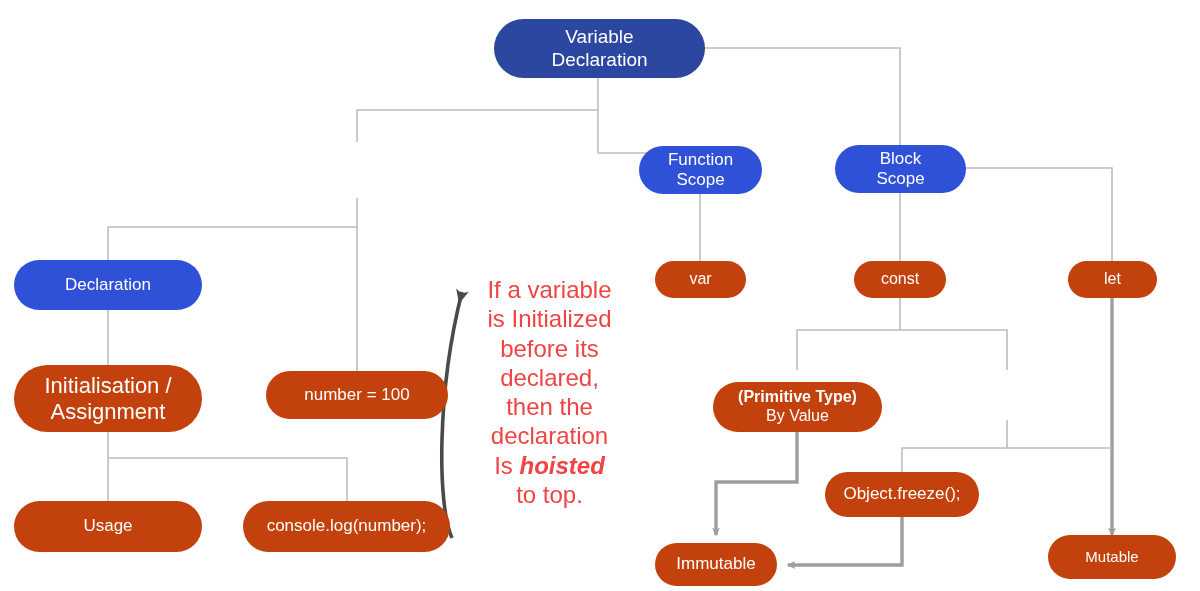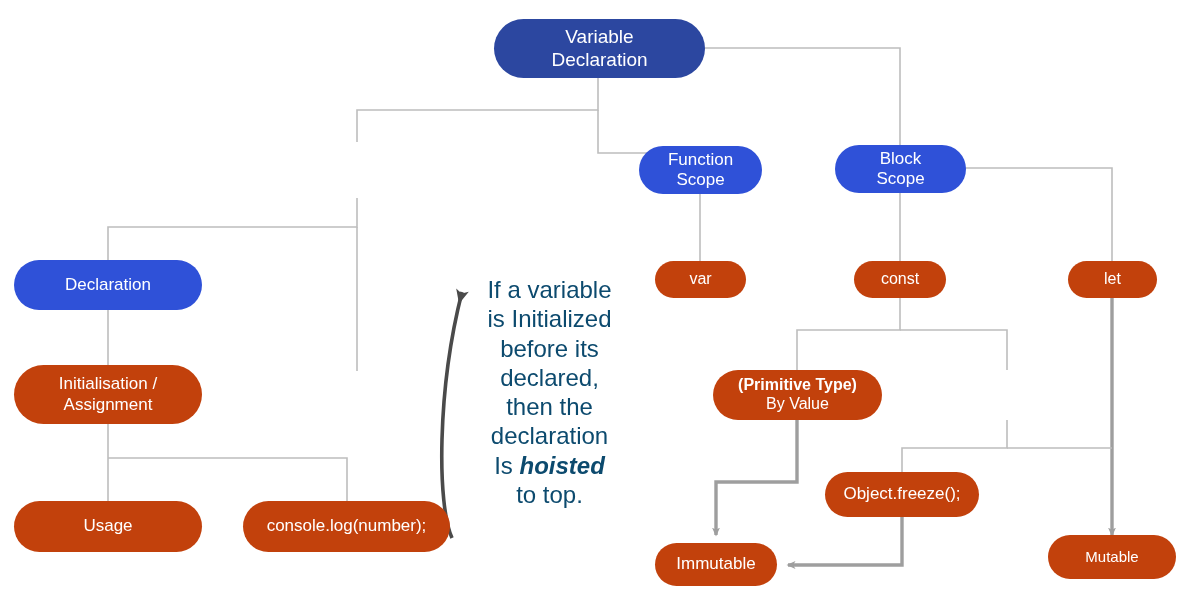--- a/index.html
+++ b/index.html
@@ -19,21 +19,21 @@
     -webkit-font-smoothing:antialiased;
   }
   .node .ln{display:block;}
   .node .b{font-weight:bold;}
   .c-root{background:#2c47a0;}
   .c-mid{background:#2f51d8;}
   .c-light{background:#c2410c;}
   .annot{
     position:absolute;
     z-index:4;
-    color:#0c4a6e;
+    color:#ef4444;
     font-size:24px;
     line-height:1.22;
     text-align:center;
   }
   .annot b{font-weight:bold;font-style:italic;}
 </style>
 </head>
 <body>
 
 <div id="stage">
@@ -115,33 +115,38 @@
       <span class="ln">Scope</span>
     </div>
   </div>
 
   <div class="node c-mid" style="left:14px;top:260px;width:188px;height:50px;font-size:17px;">
     <div>
         <span class="ln">Declaration</span>
       </div>
   </div>
 
-  <div class="node c-light" style="left:14px;top:365px;width:188px;height:59px;font-size:17px;">
+  <div class="node c-light" style="left:14px;top:365px;width:188px;height:67px;font-size:22px;">
     <div>
       <span class="ln">Initialisation /</span>
       <span class="ln">Assignment</span>
     </div>
   </div>
 
   <div class="node c-light" style="left:14px;top:501px;width:188px;height:51px;font-size:17px;">
     <div>
         <span class="ln">Usage</span>
       </div>
   </div>
 
+  <div class="node c-light" style="left:266px;top:371px;width:182px;height:48px;font-size:17px;">
+    <div>
+        <span class="ln">number = 100</span>
+      </div>
+  </div>
 
   <div class="node c-light" style="left:243px;top:501px;width:207px;height:51px;font-size:17px;">
     <div>
         <span class="ln">console.log(number);</span>
       </div>
   </div>
 
   <div class="node c-light" style="left:655px;top:261px;width:91px;height:37px;font-size:16px;">
     <div>
         <span class="ln">var</span>
@@ -153,21 +158,21 @@
         <span class="ln">const</span>
       </div>
   </div>
 
   <div class="node c-light" style="left:1068px;top:261px;width:89px;height:37px;font-size:16px;">
     <div>
         <span class="ln">let</span>
       </div>
   </div>
 
-  <div class="node c-light" style="left:713px;top:370px;width:169px;height:50px;font-size:16px;">
+  <div class="node c-light" style="left:713px;top:382px;width:169px;height:50px;font-size:16px;">
     <div>
       <span class="ln b">(Primitive Type)</span>
       <span class="ln">By Value</span>
     </div>
   </div>
 
 
   <div class="node c-light" style="left:825px;top:472px;width:154px;height:45px;font-size:17px;">
     <div>
         <span class="ln">Object.freeze();</span>

